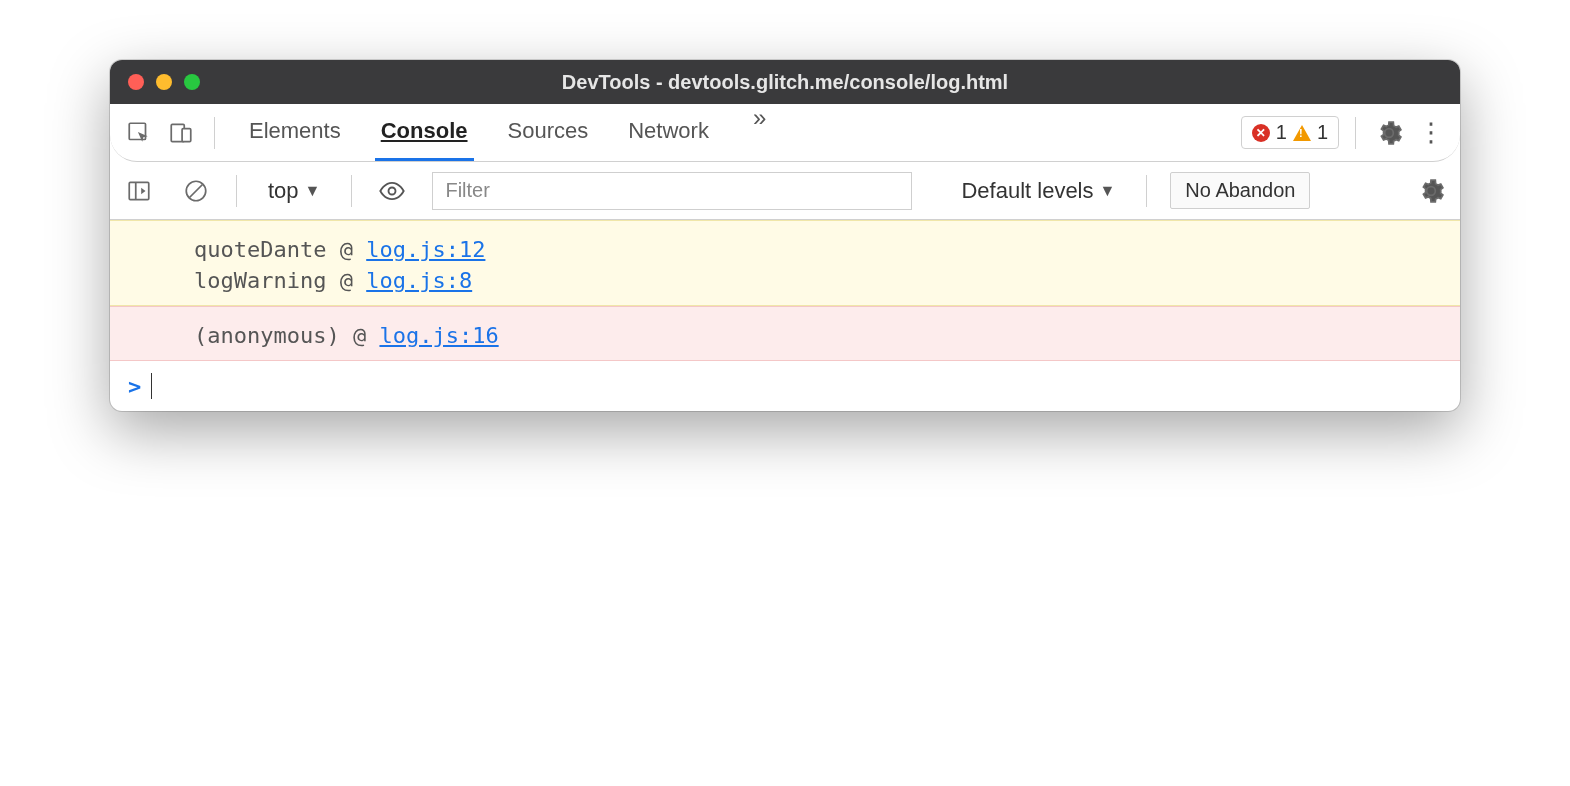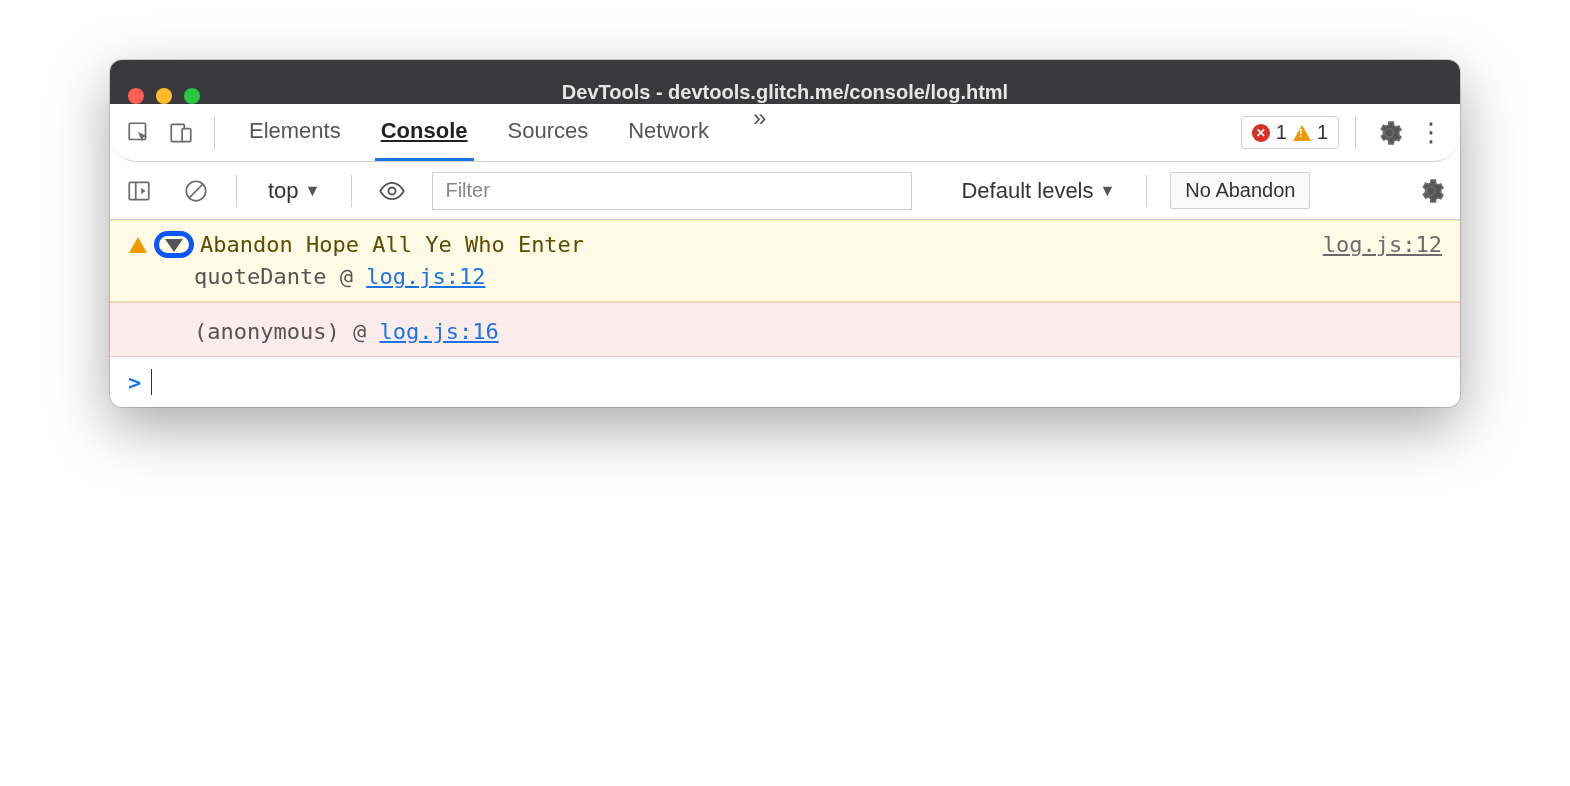--- a/index.html
+++ b/index.html
@@ -18,21 +18,21 @@
     border-radius: 12px;
     overflow: hidden;
     box-shadow: 0 20px 60px rgba(0,0,0,0.35), 0 0 0 1px rgba(0,0,0,0.15);
     background:#fff;
   }
   
   .titlebar {
     background: #3a3a3c;
     height: 44px;
     display:flex;
-    align-items:flex-end;
+    align-items:center;
     padding: 0 18px;
     position:relative;
   }
   .traffic-lights { display:flex; gap:12px; }
   .tl { width:16px; height:16px; border-radius:50%; }
   .tl.red{background:#ff5f57;} .tl.yellow{background:#febc2e;} .tl.green{background:#28c840;}
   .titlebar-title {
     position:absolute; left:0; right:0; text-align:center;
     color:#e6e6e6; font-weight:600; font-size:20px;
     pointer-events:none;
@@ -187,33 +187,26 @@
     <div class="icon-btn gear">
       <svg viewBox="0 0 24 24">
           <path d="M12 8a4 4 0 1 0 0 8 4 4 0 0 0 0-8zm9 4a7.9 7.9 0 0 0-.1-1.3l2.1-1.6-2-3.5-2.5 1a8 8 0 0 0-2.2-1.3L16 2h-4l-.3 2.6a8 8 0 0 0-2.2 1.3l-2.5-1-2 3.5 2.1 1.6A8 8 0 0 0 7 12c0 .4 0 .9.1 1.3L5 14.9l2 3.5 2.5-1c.7.5 1.4 1 2.2 1.3L12 22h4l.3-2.6c.8-.3 1.5-.7 2.2-1.3l2.5 1 2-3.5-2.1-1.6c.1-.4.1-.9.1-1.3z"></path>
         </svg>
     </div>
   </div>
 
   <div class="console-body">
 
     <div class="msg warning">
-      <div class="msg-head">
-        <span class="glyph">
-            <span class="glyph-inner"></span>
-          </span>
-        <span class="highlight-ring">
-          <span class="disclose"></span>
-        </span>
-        <span class="msg-text">Abandon Hope All Ye Who Enter</span>
-        <a class="msg-source">log.js:12</a>
-      </div>
       <div class="stack">
         <div class="frame">
           <span>quoteDante</span> @ <a>log.js:12</a>
+        </div>
+        <div class="frame">
+          <span>logWarning</span> @ <a>log.js:8</a>
         </div>
       </div>
     </div>
 
     <div class="msg error">
       <div class="stack">
         <div class="frame">
           <span>(anonymous)</span> @ <a>log.js:16</a>
         </div>
       </div>

